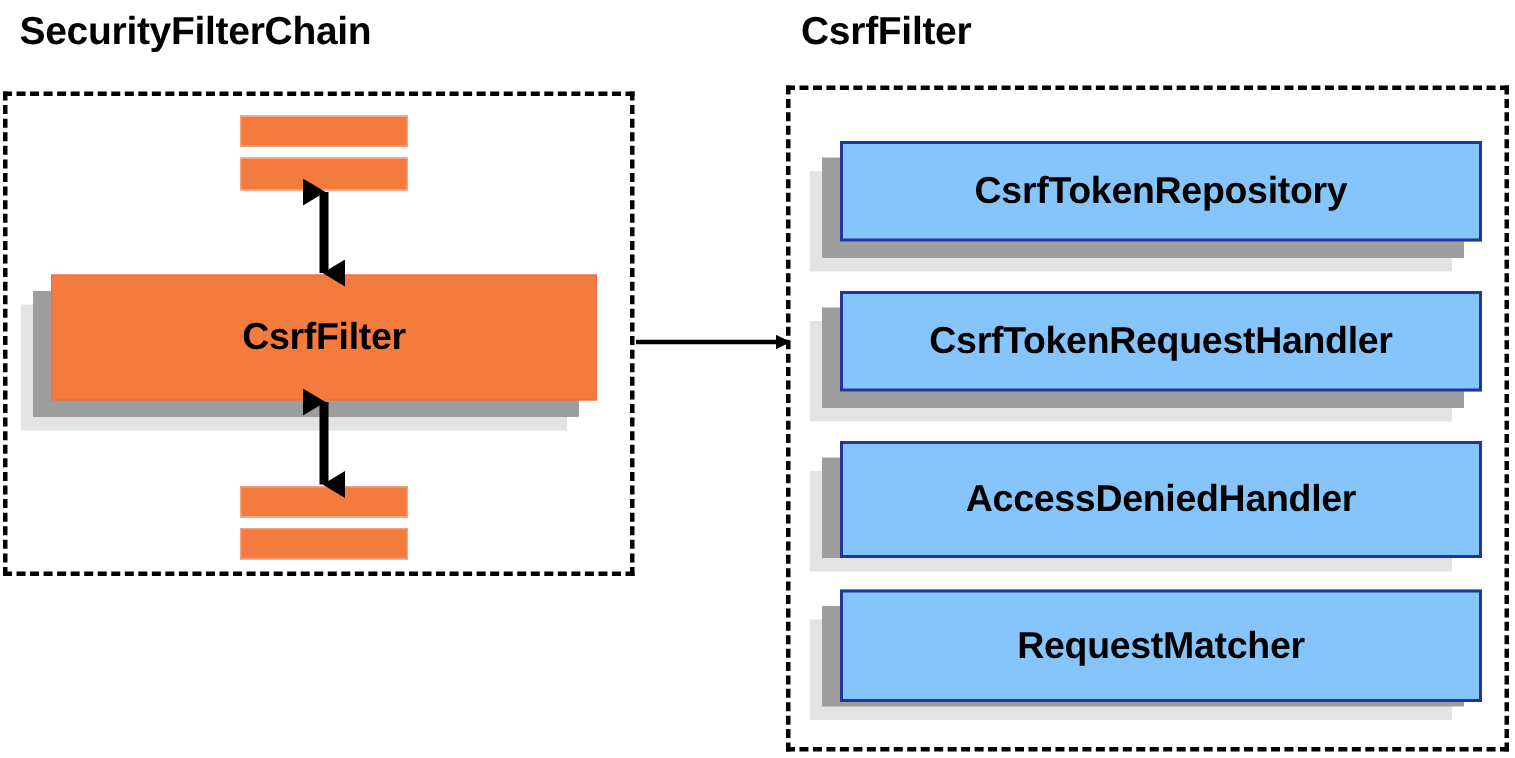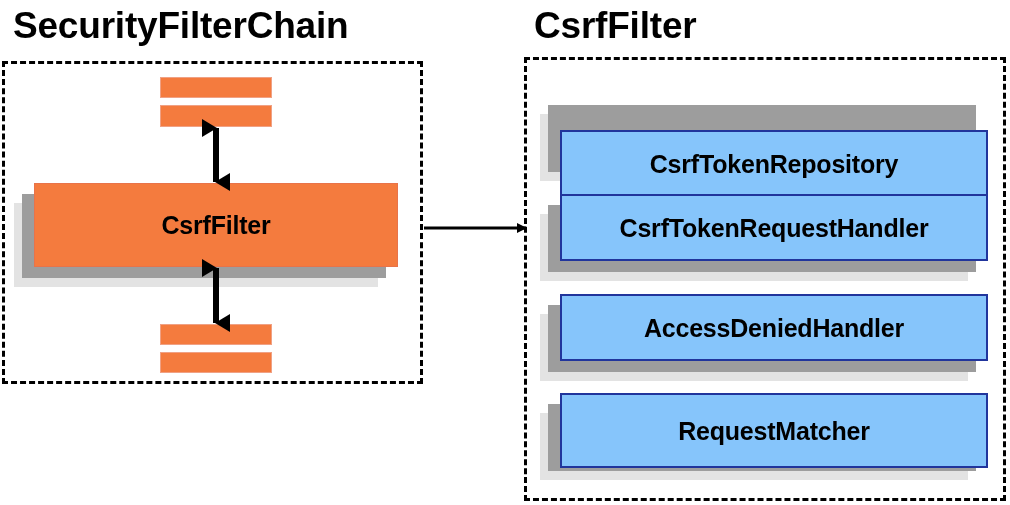--- a/index.html
+++ b/index.html
@@ -17,21 +17,21 @@
     height: 505px;
     background: #ffffff;
     overflow: hidden;
   }
 
   
   .panel-title {
     position: absolute;
     font-family: "Liberation Sans", sans-serif;
     font-weight: bold;
-    font-size: 37px;
+    font-size: 26px;
     line-height: 1;
     color: #000000;
     white-space: nowrap;
     letter-spacing: -0.2px;
   }
   #title-left  { left: 13px;  top: 7px; }
   #title-right { left: 534px; top: 7px; }
 
   
   .group-box {
@@ -124,35 +124,35 @@
     </div>
   </div>
 
   <div class="bar" id="bar-bottom-1" style="left: 160px; top: 324px; width: 112px; height: 21px;"></div>
   <div class="bar" id="bar-bottom-2" style="left: 160px; top: 352px; width: 112px; height: 21px;"></div>
 
   <div id="right-cards">
       <div class="card blue" style="left: 560px; top: 94px; width: 428px; height: 67px;">
         <div class="shadow-far" style="left: -20px; top: 20px; width: 428px; height: 67px;"></div>
         <div class="shadow-near" style="left: -12px; top: 11px; width: 428px; height: 67px;"></div>
-        <div class="face" style="left: 0px; top: 0px; width: 428px; height: 67px; margin-top: 36px;">
+        <div class="face" style="left: 0px; top: 0px; width: 428px; height: 67px;">
           <div class="label">CsrfTokenRepository</div>
         </div>
       </div>
       <div class="card blue" style="left: 560px; top: 194px; width: 428px; height: 67px; border-radius: 11px;">
         <div class="shadow-far" style="left: -20px; top: 20px; width: 428px; height: 67px;"></div>
         <div class="shadow-near" style="left: -12px; top: 11px; width: 428px; height: 67px;"></div>
         <div class="face" style="left: 0px; top: 0px; width: 428px; height: 67px;">
           <div class="label">CsrfTokenRequestHandler</div>
         </div>
       </div>
       <div class="card blue" style="left: 560px; top: 294px; width: 428px; height: 67px;">
         <div class="shadow-far" style="left: -20px; top: 20px; width: 428px; height: 67px;"></div>
         <div class="shadow-near" style="left: -12px; top: 11px; width: 428px; height: 67px;"></div>
-        <div class="face" style="left: 0px; top: 0px; width: 428px; height: 67px;">
+        <div class="face" style="left: 0px; top: 0px; width: 428px; height: 78px;">
           <div class="label">AccessDeniedHandler</div>
         </div>
       </div>
       <div class="card blue" style="left: 560px; top: 393px; width: 428px; height: 67px;">
         <div class="shadow-far" style="left: -20px; top: 20px; width: 428px; height: 67px;"></div>
         <div class="shadow-near" style="left: -12px; top: 11px; width: 428px; height: 67px;"></div>
         <div class="face" style="left: 0px; top: 0px; width: 428px; height: 75px;">
           <div class="label">RequestMatcher</div>
         </div>
       </div>

